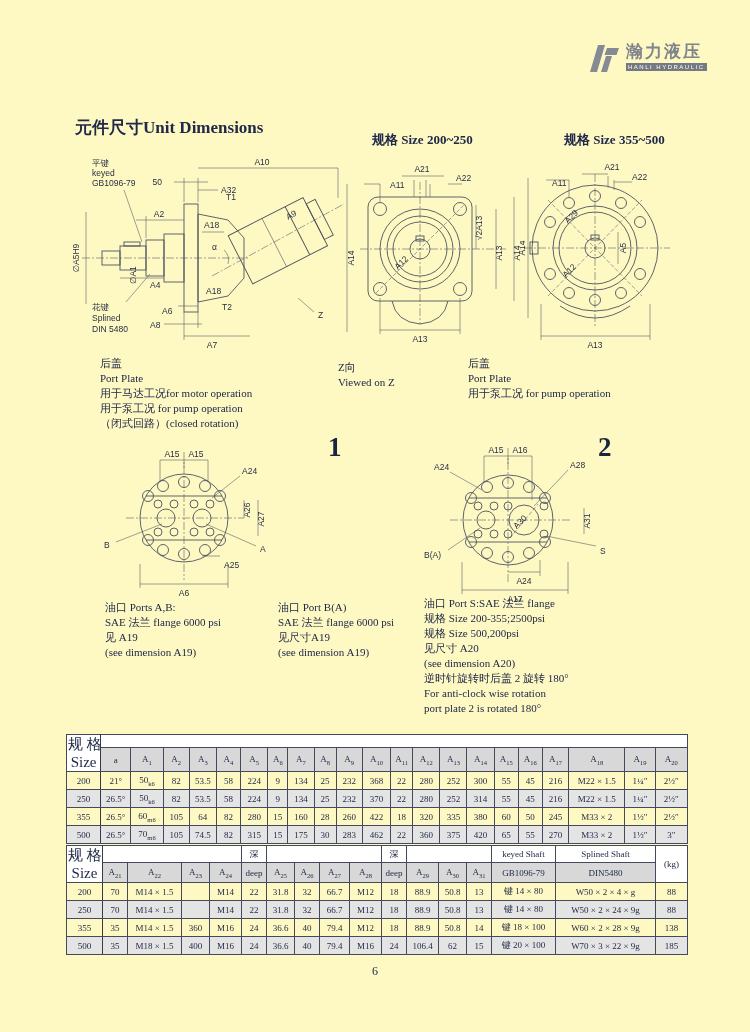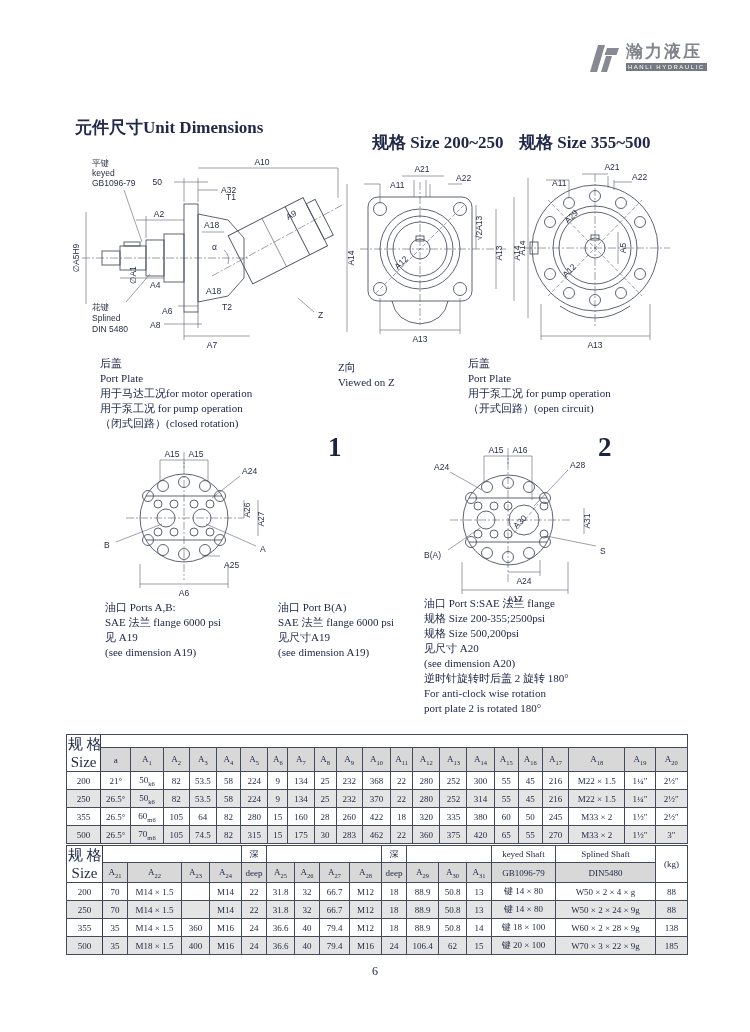--- a/index.html
+++ b/index.html
@@ -1,27 +1,27 @@
 <!DOCTYPE html>
 <html><head>
 <meta charset="utf-8">
 <style>
   html,body{margin:0;padding:0;background:#e8e8e8;}
-  .page{position:relative;width:750px;height:1032px;background:#ffffff;margin:0 auto;
+  .page{position:relative;width:750px;height:1032px;background:#fef9c3;margin:0 auto;
         font-family:"Liberation Serif",serif;color:#20294a;overflow:hidden;}
   
   .logo{position:absolute;top:42px;left:588px;display:flex;align-items:flex-start;gap:4px;}
   .logo .mark{flex:none;}
   .logo .txt{display:flex;flex-direction:column;}
   .logo .cn{font-size:17px;font-weight:bold;color:#80858d;letter-spacing:2px;line-height:20px;font-family:"Liberation Sans",sans-serif;}
   .logo .en{margin-top:1px;background:#757a82;color:#fff;font-size:6px;letter-spacing:1.5px;text-align:center;
             padding:1px 2px;font-family:"Liberation Sans",sans-serif;}
   
   .title{position:absolute;left:75px;top:116px;font-size:17px;font-weight:bold;}
-  .szhead{position:absolute;top:131px;font-size:17px;font-weight:bold;}
+  .szhead{position:absolute;top:131px;font-size:13px;font-weight:bold;}
   
   .dwg{position:absolute;}
   .dwg line,.dwg rect,.dwg circle,.dwg path,.dwg polygon,.dwg ellipse{stroke:#4d5260;fill:none;stroke-width:.9;}
   .dwg .d{stroke-width:.55;}
   .dwg .cl{stroke-width:.55;stroke-dasharray:8 2 2 2;}
   .dwg .dash{stroke-width:.55;stroke-dasharray:4 2;}
   .dwg text{font:8.5px "Liberation Sans",sans-serif;fill:#272e45;stroke:none;}
   
   .cap{position:absolute;font-size:11px;line-height:15px;text-align:left;}
   .fignum{position:absolute;font-size:27px;font-weight:bold;color:#1b2440;}
@@ -54,21 +54,21 @@
     </svg>
     <div class="txt">
       <span class="cn">瀚力液压</span>
       <span class="en">HANLI HYDRAULIC</span>
     </div>
   </div>
 
   <div class="title">元件尺寸Unit Dimensions</div>
 
   <div class="szhead" style="left:372px">规格 Size 200~250</div>
-  <div class="szhead" style="left:519px">规格 Size 355~500</div>
+  <div class="szhead" style="left:564px">规格 Size 355~500</div>
 
   <svg class="dwg" style="left:66px;top:154px" width="292" height="202" viewBox="0 0 292 202">
     <line class="cl" x1="16" y1="104" x2="184" y2="104"></line>
     <line class="cl" x1="146" y1="122" x2="278" y2="50"></line>
     <g>
       <rect x="36" y="97" width="18" height="14"></rect>
       <rect x="54" y="92" width="26" height="24"></rect>
       <rect x="58" y="88" width="16" height="4"></rect>
       <rect x="80" y="86" width="18" height="36"></rect>
       <rect x="98" y="80" width="20" height="48"></rect>
@@ -229,21 +229,20 @@
     <div>（闭式回路）(closed rotation)</div>
   </div>
   <div class="cap" style="left:338px;top:360px;width:105px">
     <div>Z向</div>
     <div>Viewed on Z</div>
   </div>
   <div class="cap" style="left:468px;top:356px;width:235px">
     <div>后盖</div>
     <div>Port Plate</div>
     <div>用于泵工况 for pump operation</div>
-    <div>（开式回路）(open circuit)</div>
   </div>
 
   <div class="fignum" style="left:328px;top:432px">1</div>
   <div class="fignum" style="left:598px;top:432px">2</div>
 
   <svg class="dwg" style="left:92px;top:444px" width="200" height="162" viewBox="0 0 200 162">
     <line class="cl" x1="34" y1="74" x2="152" y2="74"></line>
     <line class="cl" x1="92" y1="8" x2="92" y2="136"></line>
     <g>
       <circle cx="92" cy="74" r="44"></circle>

